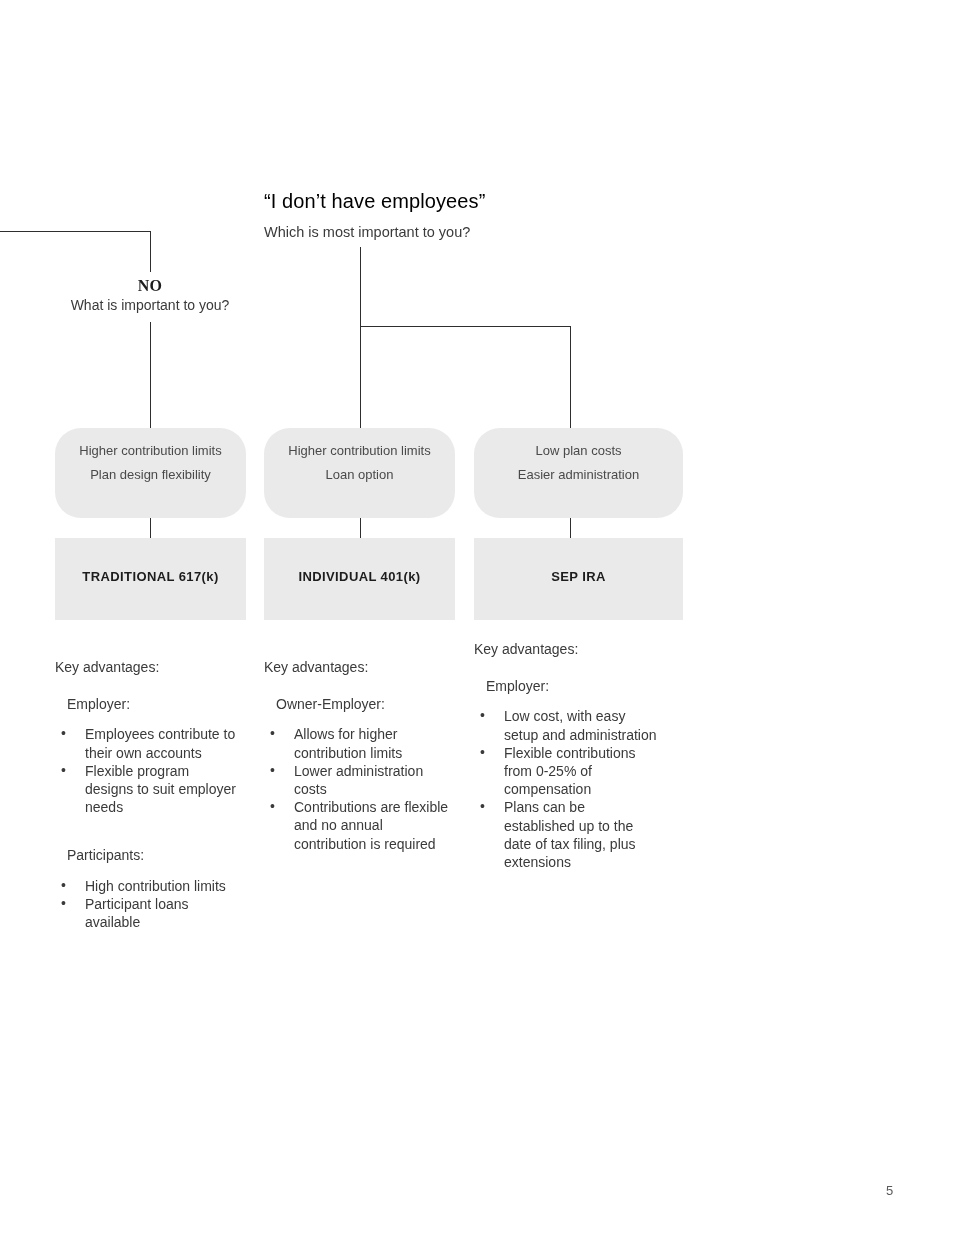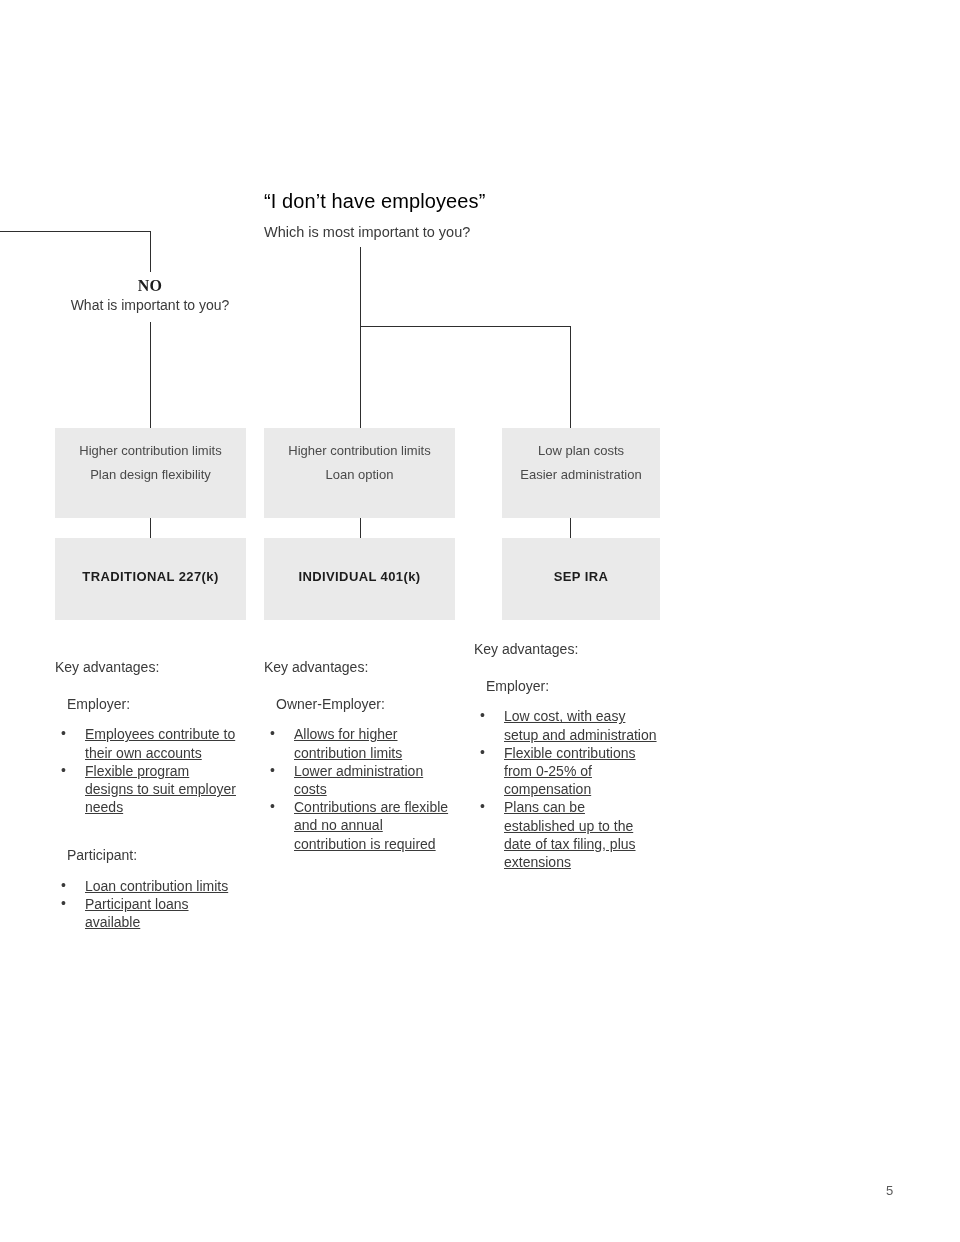--- a/index.html
+++ b/index.html
@@ -74,20 +74,21 @@
   .crit-box, .plan-box {
     position: absolute;
     background: #eaeaea;
     box-sizing: border-box;
   }
   .crit-box {
     top: 428px;
     height: 90px;
     padding-top: 11px;
     text-align: center;
+    border-radius: 26px;
   }
   .crit-line {
     font-size: 13px;
     color: #4a4a4a;
     line-height: 24px;
   }
   .plan-box {
     top: 538px;
     height: 82px;
     text-align: center;
@@ -99,42 +100,41 @@
     top: 31px;
     font-size: 13px;
     font-weight: bold;
     color: #1d1d1d;
     letter-spacing: 0.4px;
   }
 
   
   .col1 { left: 55px;  width: 191px; }
   .col2 { left: 264px; width: 191px; }
-  .col3 { left: 474px; width: 158px; margin-left: 28px; }
+  .col3 { left: 474px; width: 209px; }
 
   
   .adv {
     position: absolute;
     width: 185px;
     font-size: 14px;
     line-height: 18.2px;
     color: #3a3a3a;
   }
   .adv.c1 { left: 55px;  top: 658px; }
   .adv.c2 { left: 264px; top: 658px; }
   .adv.c3 { left: 474px; top: 640px; }
 
   .adv-head { margin: 0 0 19px 0; }
   .adv-sub  { margin: 12px; }
 
   .adv ul {
     list-style: none;
     margin: 0;
     padding: 0;
-    text-decoration: underline;
   }
   .adv li {
     position: relative;
     padding-left: 30px;
     margin: 0;
   }
   .adv li::before {
     content: "\2022";
     position: absolute;
     left: 6px;
@@ -183,40 +183,40 @@
   <div class="crit-box col3">
     <div class="crit-line">Low plan costs</div>
     <div class="crit-line">Easier administration</div>
   </div>
 
   <div class="line v" style="left:150px; top:518px; height:20px;"></div>
   <div class="line v" style="left:360px; top:518px; height:20px;"></div>
   <div class="line v" style="left:570px; top:518px; height:20px;"></div>
 
   <div class="plan-box col1">
-    <div class="plan-title">TRADITIONAL 227(k)</div>
+    <div class="plan-title">TRADITIONAL 617(k)</div>
   </div>
   <div class="plan-box col2">
     <div class="plan-title">INDIVIDUAL 401(k)</div>
   </div>
   <div class="plan-box col3">
     <div class="plan-title">SEP IRA</div>
   </div>
 
   <div class="adv c1">
     <p class="adv-head">Key advantages:</p>
     <p class="adv-sub">Employer:</p>
     <ul>
       <li>Employees contribute to their own accounts</li>
       <li>Flexible program designs to suit employer needs</li>
     </ul>
     <div class="group-gap"></div>
-    <p class="adv-sub">Participant:</p>
-    <ul>
-      <li>Loan contribution limits</li>
+    <p class="adv-sub">Participants:</p>
+    <ul>
+      <li>High contribution limits</li>
       <li>Participant loans available</li>
     </ul>
   </div>
 
   <div class="adv c2">
     <p class="adv-head">Key advantages:</p>
     <p class="adv-sub">Owner-Employer:</p>
     <ul>
       <li>Allows for higher contribution limits</li>
       <li>Lower administration costs</li>

